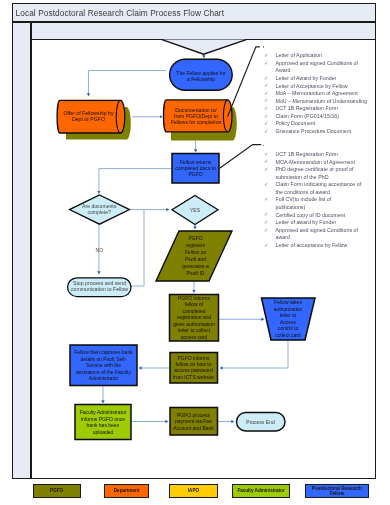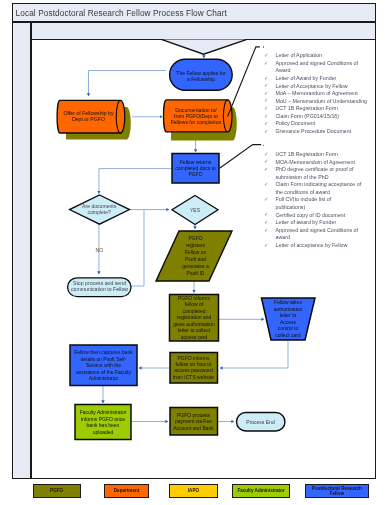--- a/index.html
+++ b/index.html
@@ -24,21 +24,21 @@
   .lg span{font-size:4.6px;line-height:5.1px;color:#1a1208;font-weight:bold;}
 </style>
 </head>
 <body>
 
 <div id="root">
   <div class="frame" id="tbl-leftcol"></div>
   <div class="frame" id="tbl-body"></div>
   <div class="frame" id="tbl-banner"></div>
   <div class="frame" id="tbl-header">
-    <div id="tbl-title">Local Postdoctoral Research Fellow Process Flow Chart</div>
+    <div id="tbl-title">Local Postdoctoral Research Claim Process Flow Chart</div>
   </div>
   <div class="bul" style="left:262.7px;top:46.3px;"></div>
   <div class="bul" style="left:262.7px;top:144.7px;"></div>
   <div class="lst" id="list1" style="left:264px;top:52.2px;width:106.5px;">
       <div class="row"><span class="tick">✓</span><span>Letter of Application</span></div>
       <div class="row"><span class="tick">✓</span><span>Approved and signed Conditions of Award</span></div>
       <div class="row"><span class="tick">✓</span><span>Letter of Award by Funder</span></div>
       <div class="row"><span class="tick">✓</span><span>Letter of Acceptance by Fellow</span></div>
       <div class="row"><span class="tick">✓</span><span>MoA – Memorandum of Agreement</span></div>
       <div class="row"><span class="tick">✓</span><span>MoU – Memorandum of Understanding</span></div>

